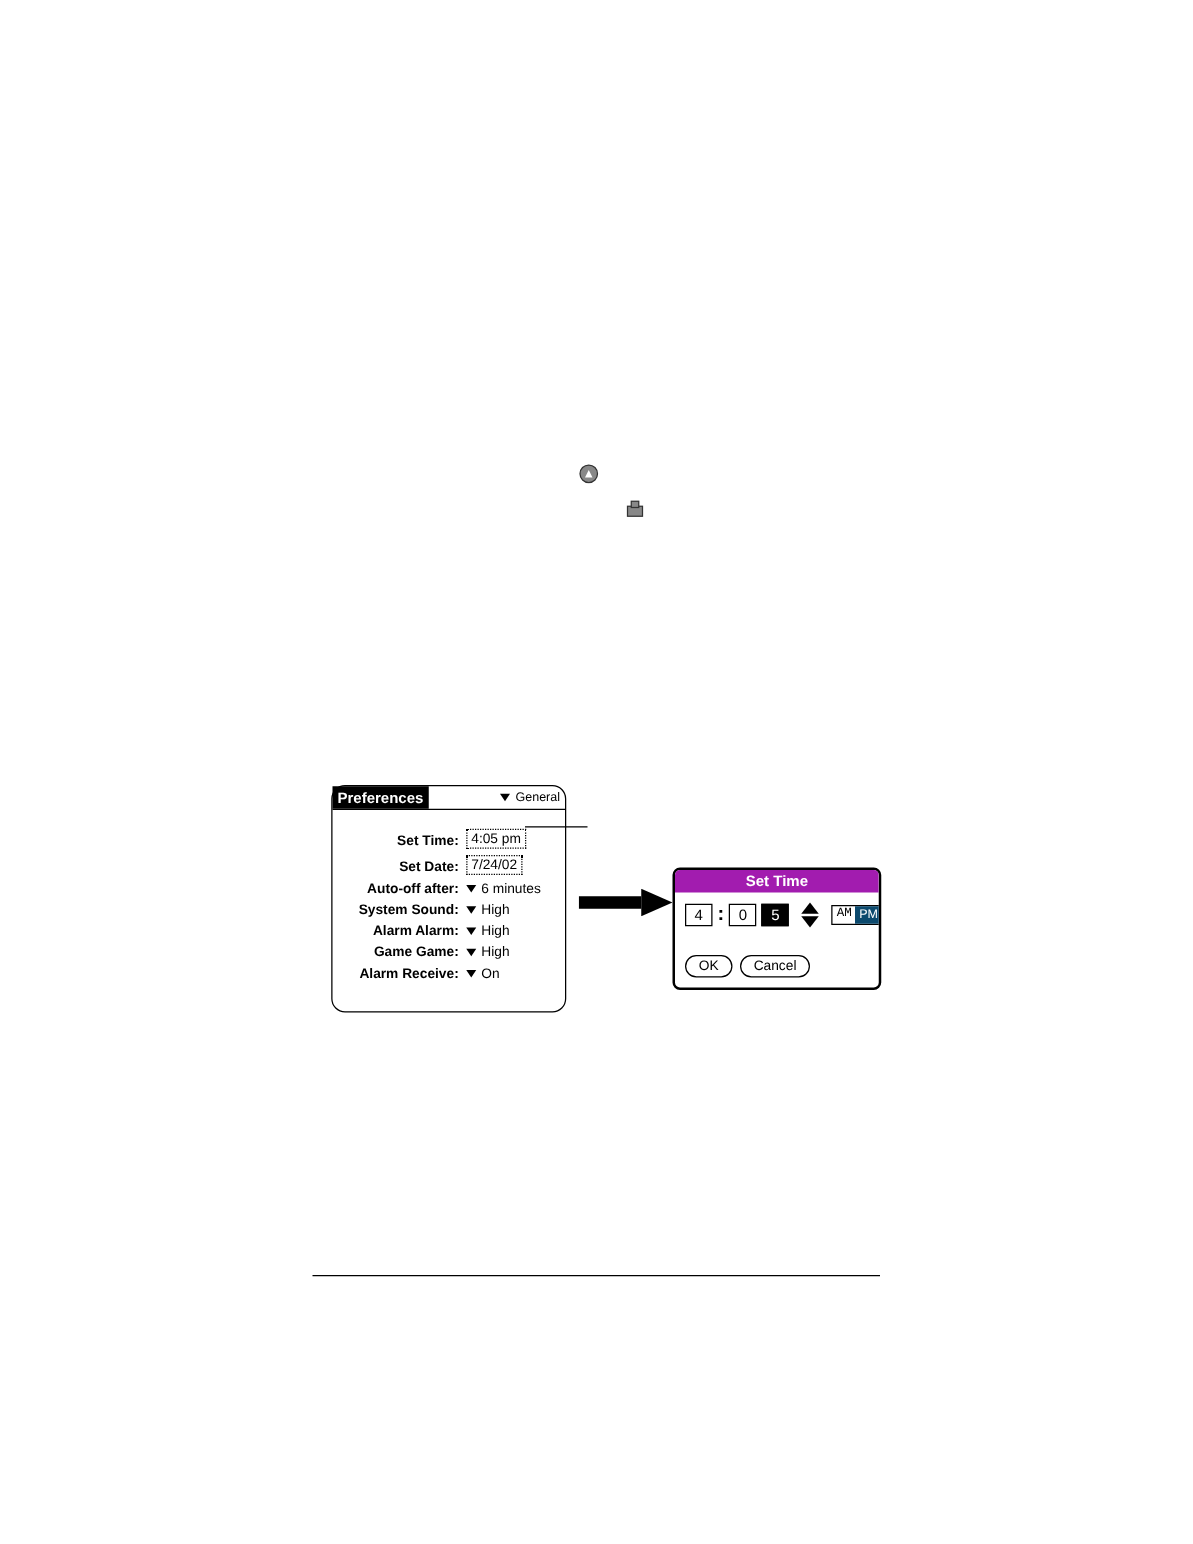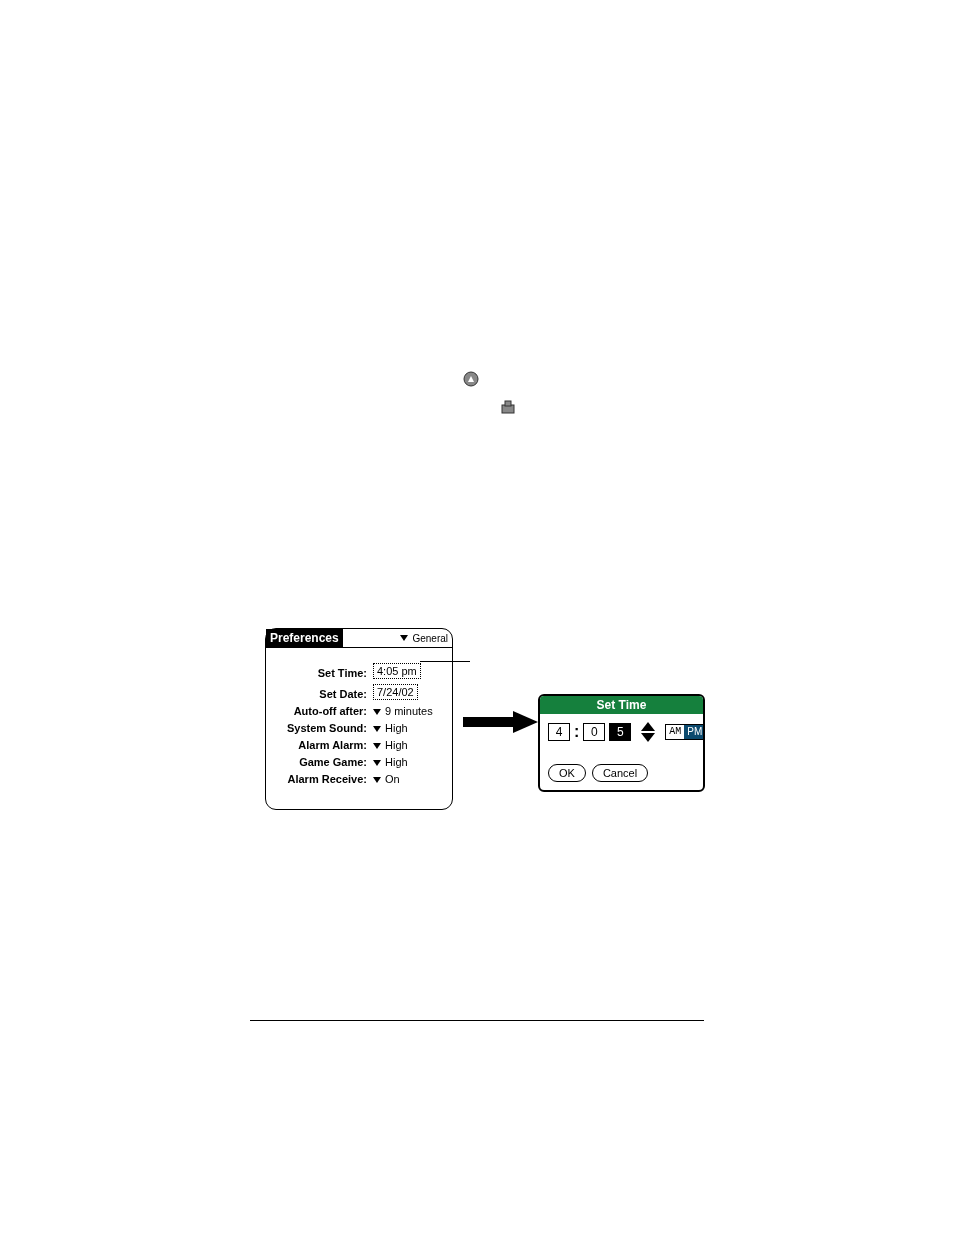--- a/index.html
+++ b/index.html
@@ -47,21 +47,21 @@
     <div class="row">
       <span class="lbl">Set Time:</span>
       <span class="dotbox">4:05 pm</span>
     </div>
     <div class="row">
       <span class="lbl">Set Date:</span>
       <span class="dotbox">7/24/02</span>
     </div>
     <div class="row">
       <span class="lbl">Auto-off after:</span>
-      <span><span class="tri"></span><span>9 minutes</span></span>
+      <span><span class="tri"></span><span>6 minutes</span></span>
     </div>
     <div class="row">
       <span class="lbl">System Sound:</span>
       <span><span class="tri"></span><span>High</span></span>
     </div>
     <div class="row">
       <span class="lbl">Alarm Alarm:</span>
       <span><span class="tri"></span><span>High</span></span>
     </div>
     <div class="row">
@@ -78,21 +78,21 @@
 <div class="abs" style="left:420px;top:661px;width:50px;border-top:1px solid #000;"></div>
 
 <div class="abs" style="left:463px;top:711px;">
   <svg width="75" height="22">
       <rect x="0" y="6" width="50" height="10" fill="#000"></rect>
       <polygon points="50,0 75,11 50,22" fill="#000"></polygon>
     </svg>
 </div>
 
 <div class="abs" style="left:538px;top:694px;width:163px;border:2px solid #000;border-radius:6px;overflow:hidden;background:#fff;">
-  <div style="background:#15803d;color:#fff;font-weight:700;font-size:12px;text-align:center;padding:2px 0;">Set Time</div>
+  <div style="background:#a21caf;color:#fff;font-weight:700;font-size:12px;text-align:center;padding:2px 0;">Set Time</div>
   <div style="display:flex;align-items:center;padding:8px 8px 6px 8px;gap:4px;">
     <span class="tbox">4</span>
     <span style="font-weight:700;">:</span>
     <span class="tbox">0</span>
     <span class="tbox inv">5</span>
     <span style="display:inline-flex;flex-direction:column;gap:2px;margin:0 6px;">
       <span class="tri-up"></span>
       <span class="tri-dn"></span>
     </span>
     <span style="display:inline-flex;border:1px solid #000;font-size:10px;line-height:14px;">

